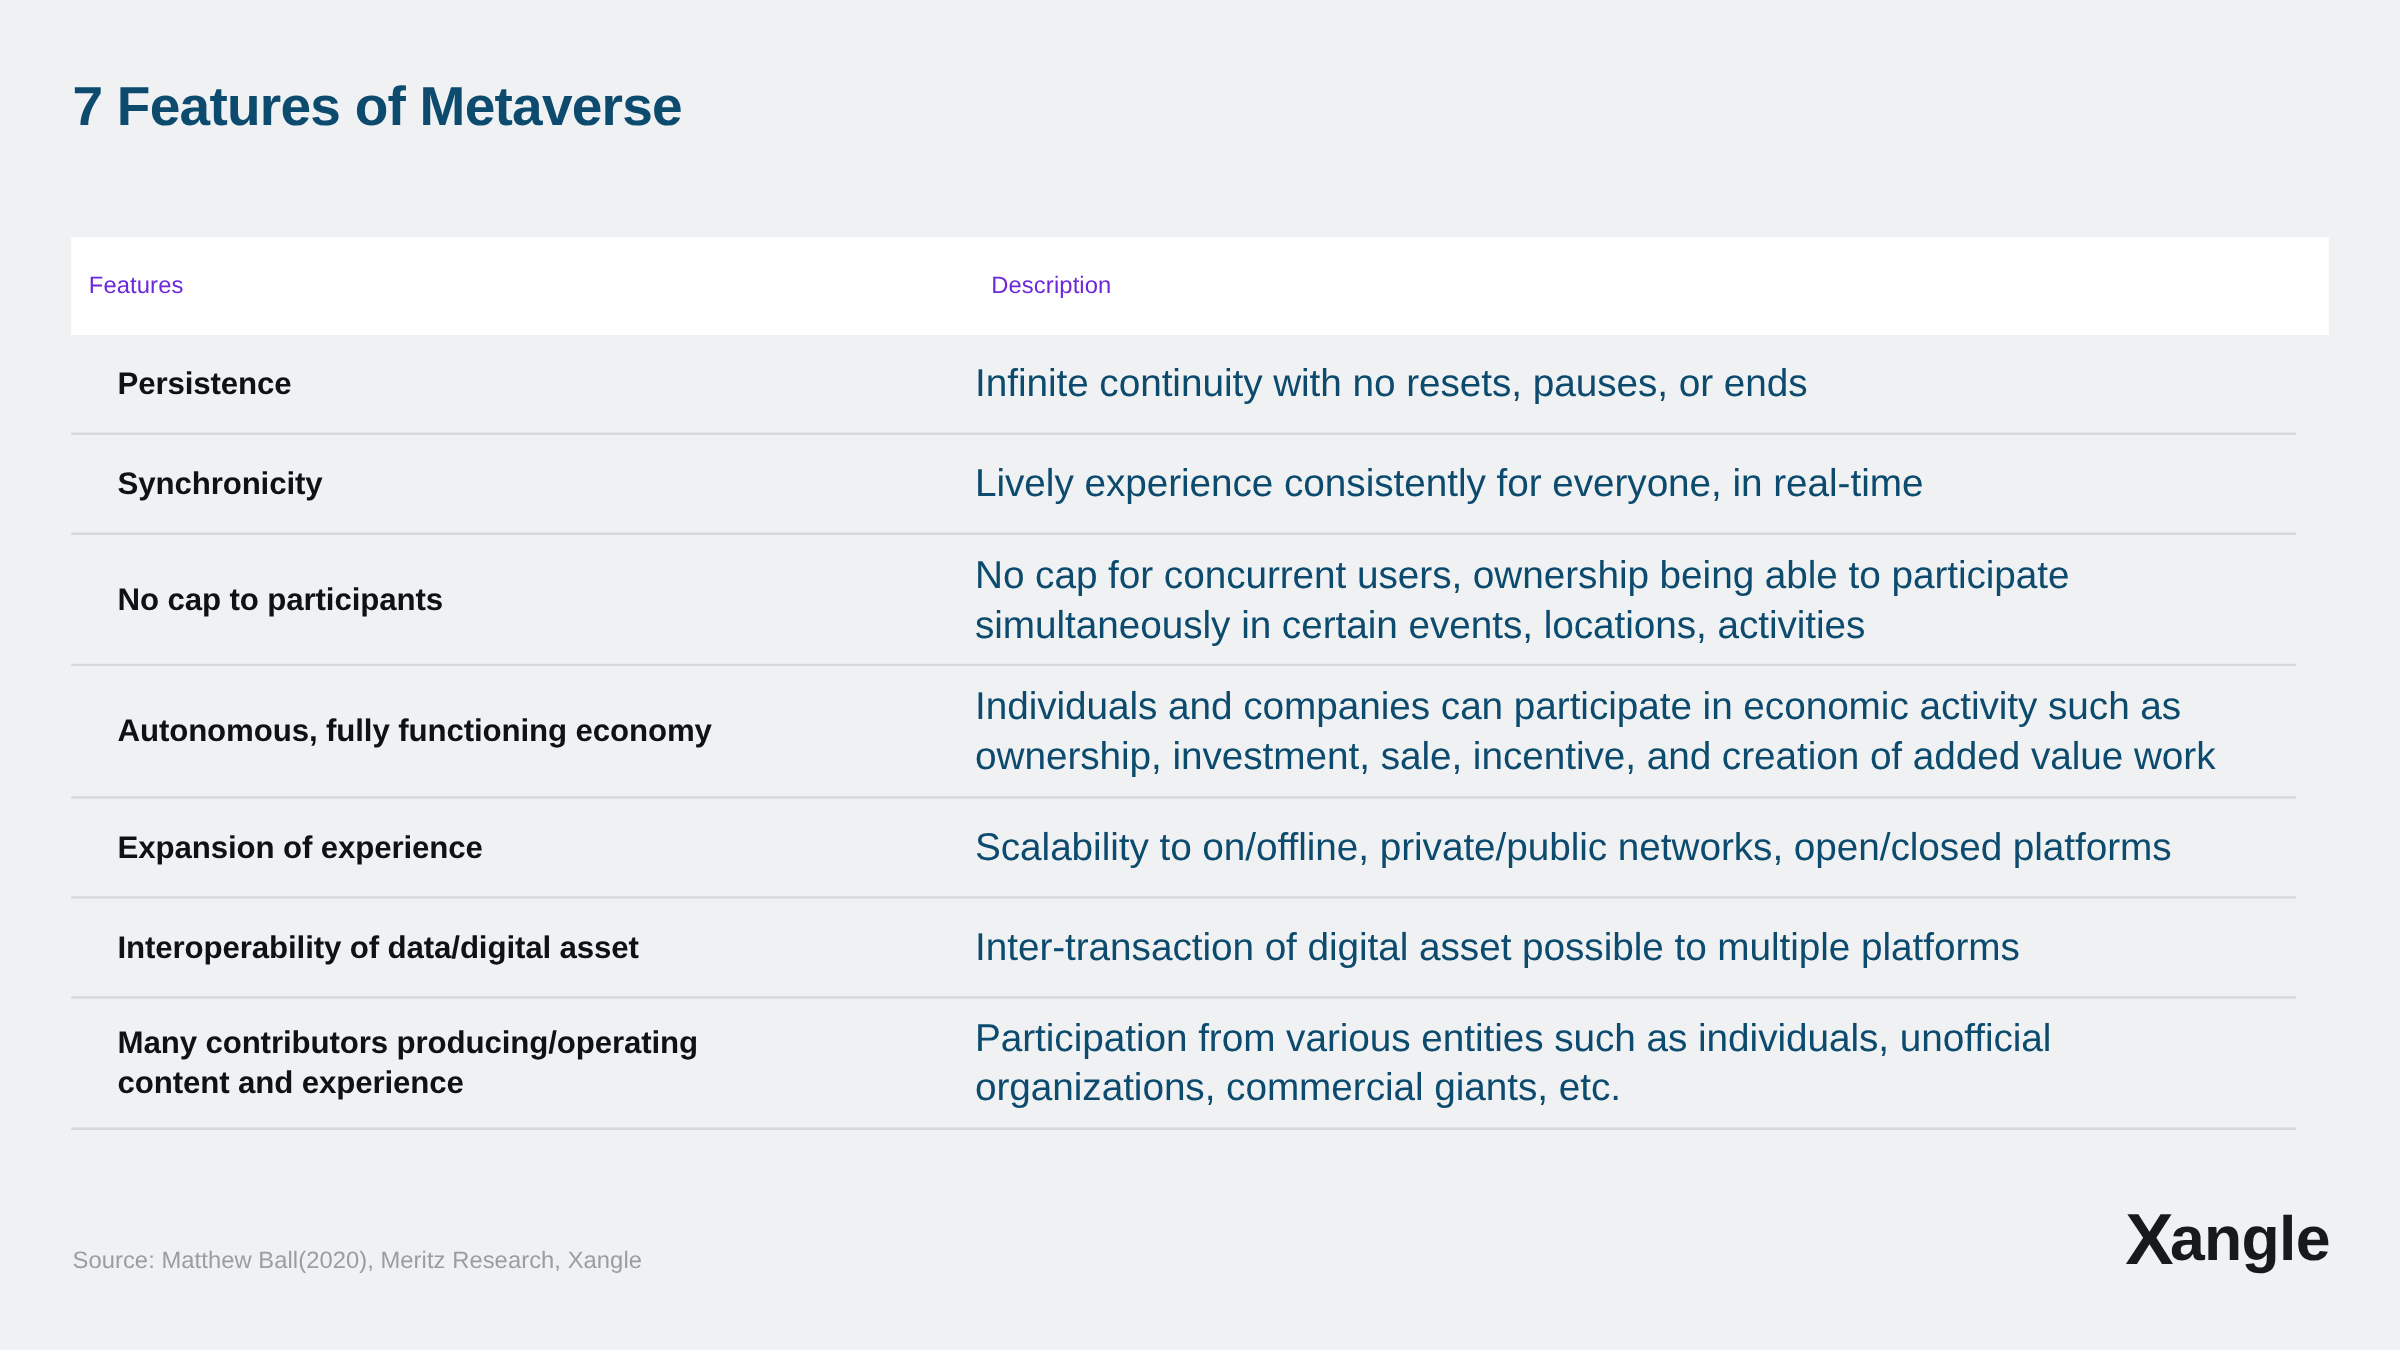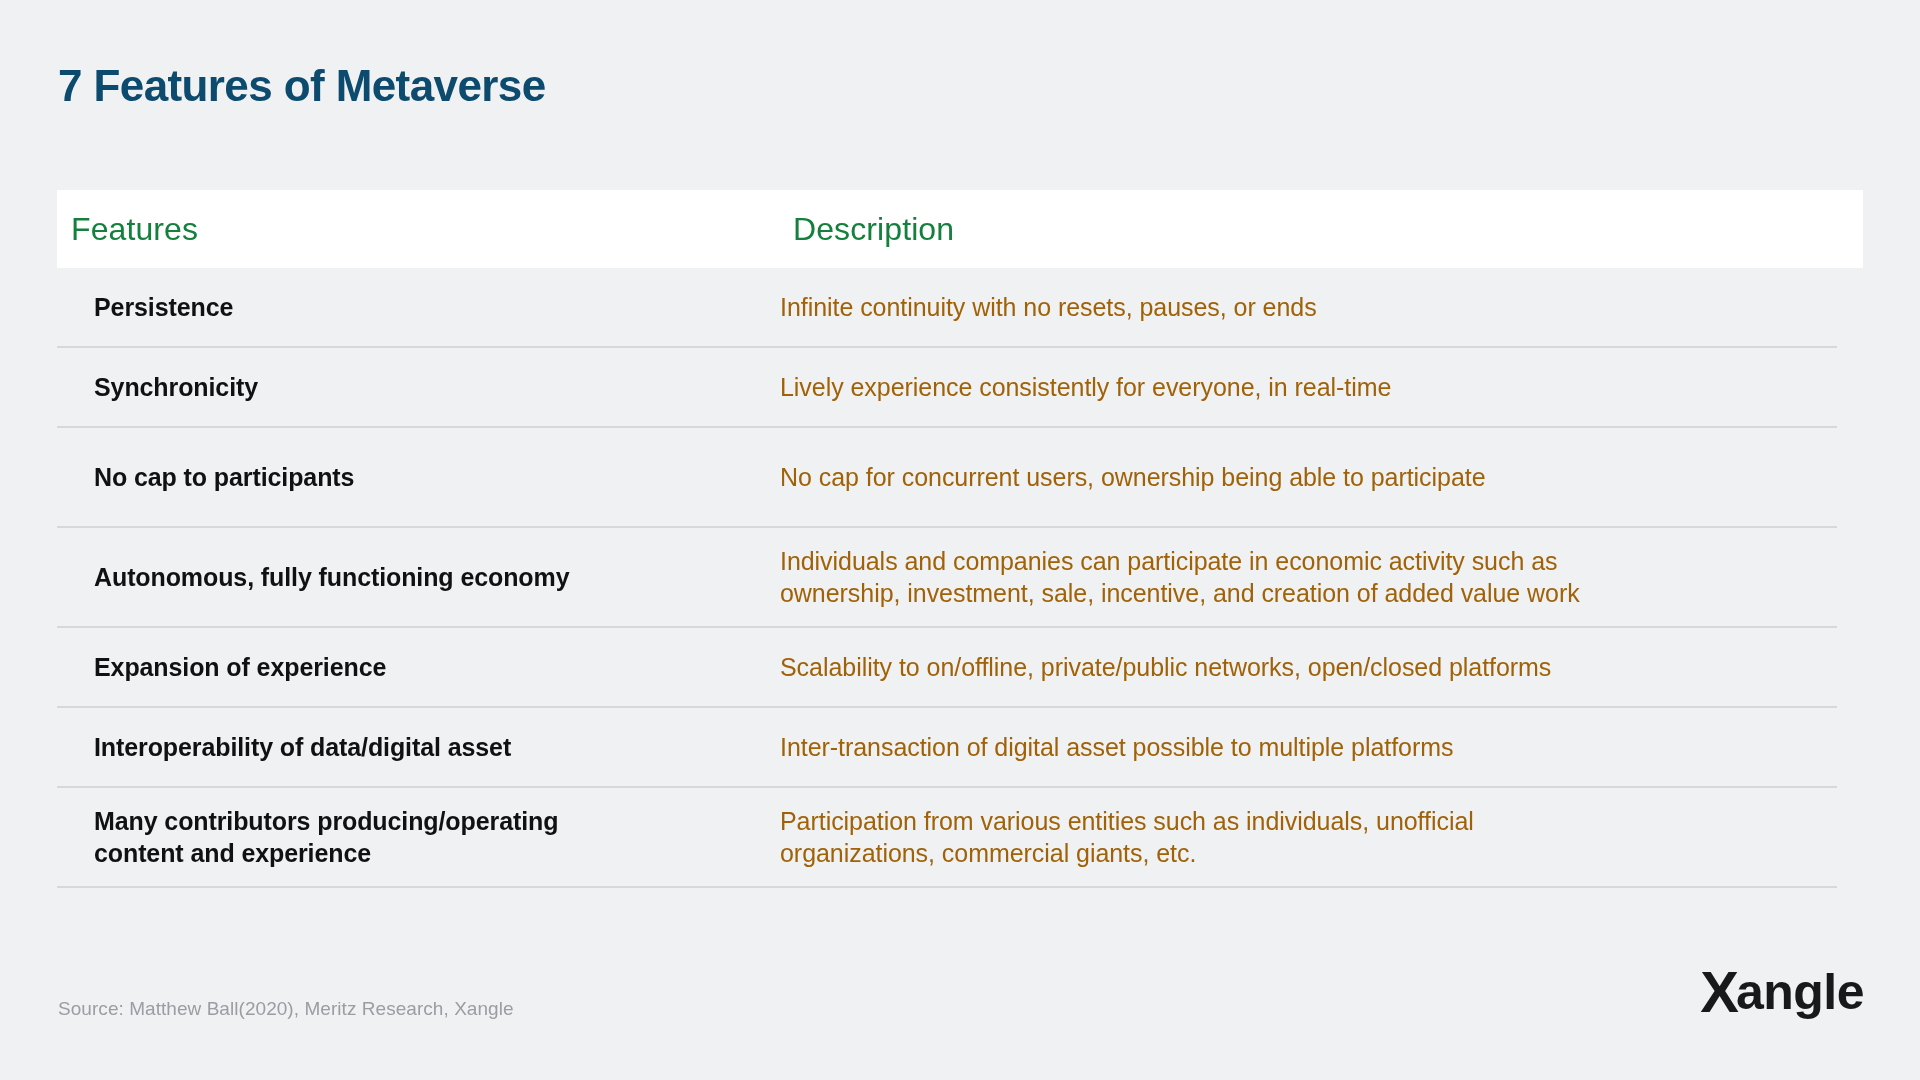--- a/index.html
+++ b/index.html
@@ -46,23 +46,23 @@
 
   .thead {
     background: #ffffff;
     height: 78px;
     display: flex;
     align-items: center;
     width: 1806px;
   }
 
   .th {
-    font-size: 32px;
+    font-size: 19px;
     font-weight: 400;
-    color: #15803d;
+    color: #6d28d9;
     letter-spacing: 0.1px;
   }
 
   .col-feature {
     width: 700px;
     flex: 0 0 700px;
     padding-left: 14px;
   }
 
   .col-desc {
@@ -97,23 +97,23 @@
     font-size: 25px;
     font-weight: 700;
     color: #101113;
     letter-spacing: -0.1px;
     line-height: 1.28;
   }
 
   .cell-desc {
     flex: 1 1 auto;
     padding-right: 24px;
-    font-size: 25px;
+    font-size: 31px;
     font-weight: 400;
-    color: #a16207;
+    color: #0c4a6e;
     letter-spacing: -0.05px;
     line-height: 1.28;
   }
 
   .cell-desc .line,
   .cell-feature .line {
     display: block;
     white-space: nowrap;
     margin-left: 23px;
   }
@@ -189,20 +189,21 @@
           <span class="line">Lively experience consistently for everyone, in real-time</span>
         </div>
       </div>
 
       <div class="row tall">
         <div class="cell-feature">
           <span class="line">No cap to participants</span>
         </div>
         <div class="cell-desc">
           <span class="line">No cap for concurrent users, ownership being able to participate</span>
+          <span class="line">simultaneously in certain events, locations, activities</span>
         </div>
       </div>
 
       <div class="row tall">
         <div class="cell-feature">
           <span class="line">Autonomous, fully functioning economy</span>
         </div>
         <div class="cell-desc">
           <span class="line">Individuals and companies can participate in economic activity such as</span>
           <span class="line">ownership, investment, sale, incentive, and creation of added value work</span>

